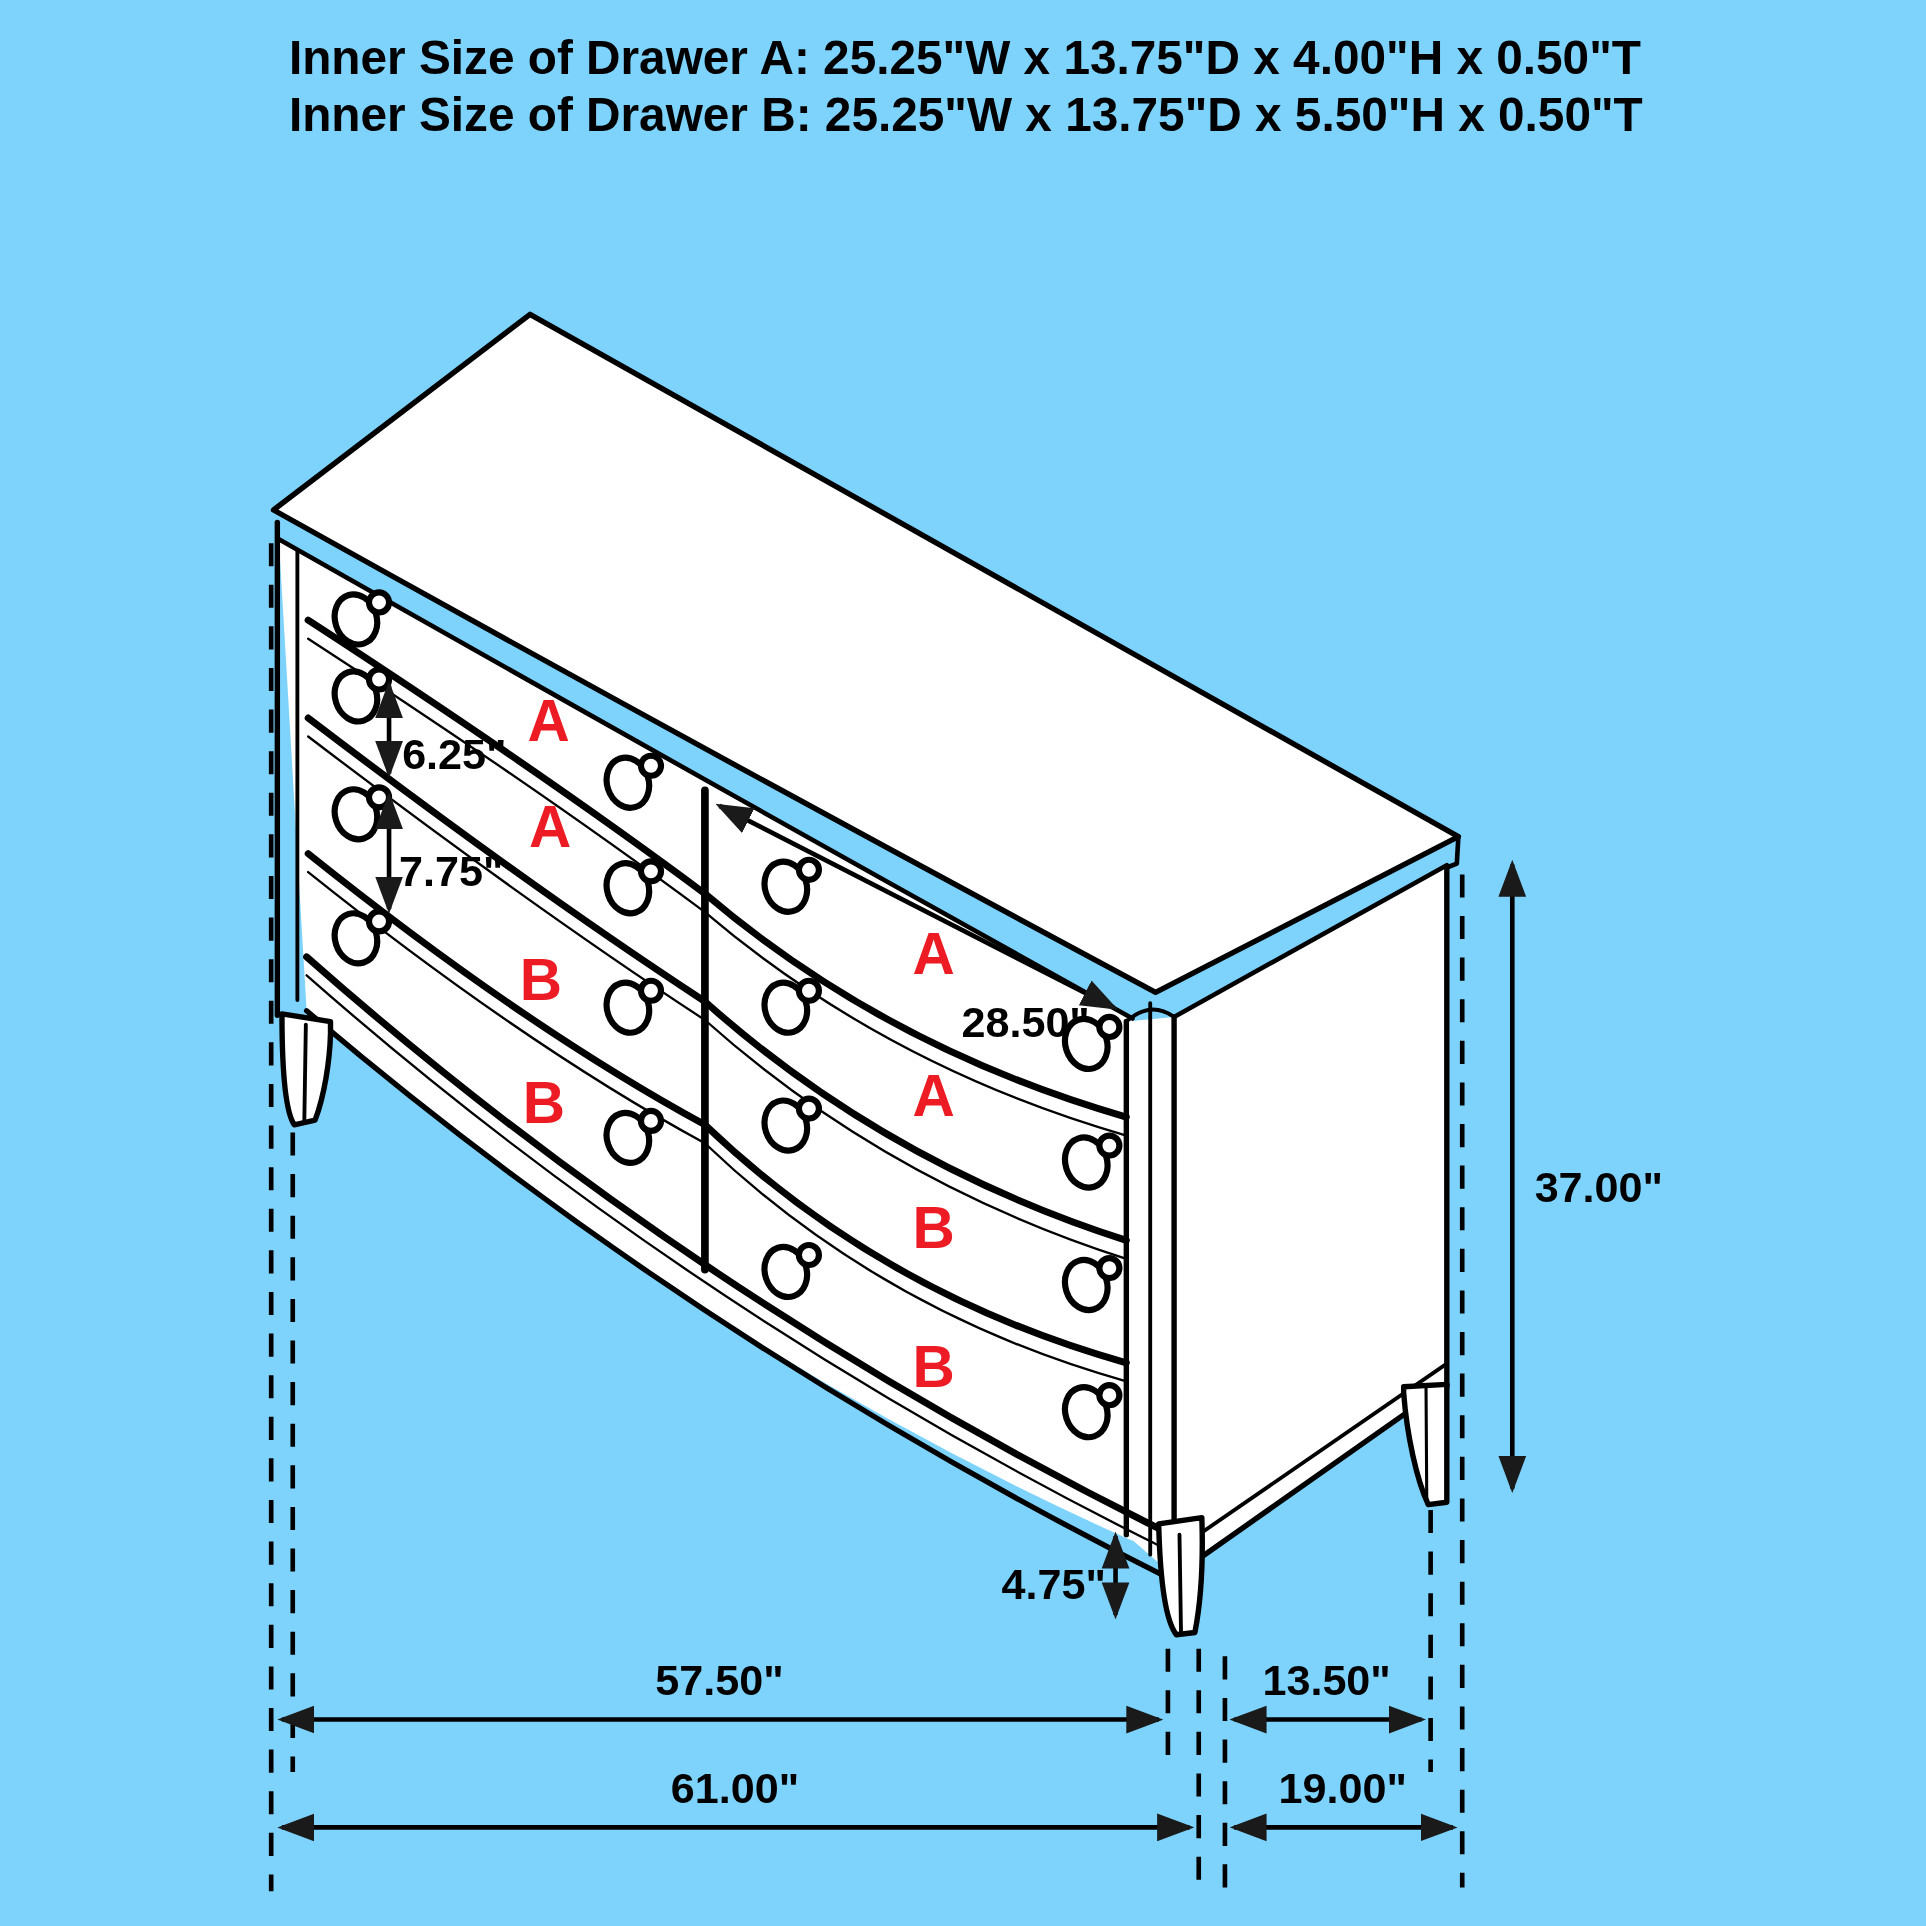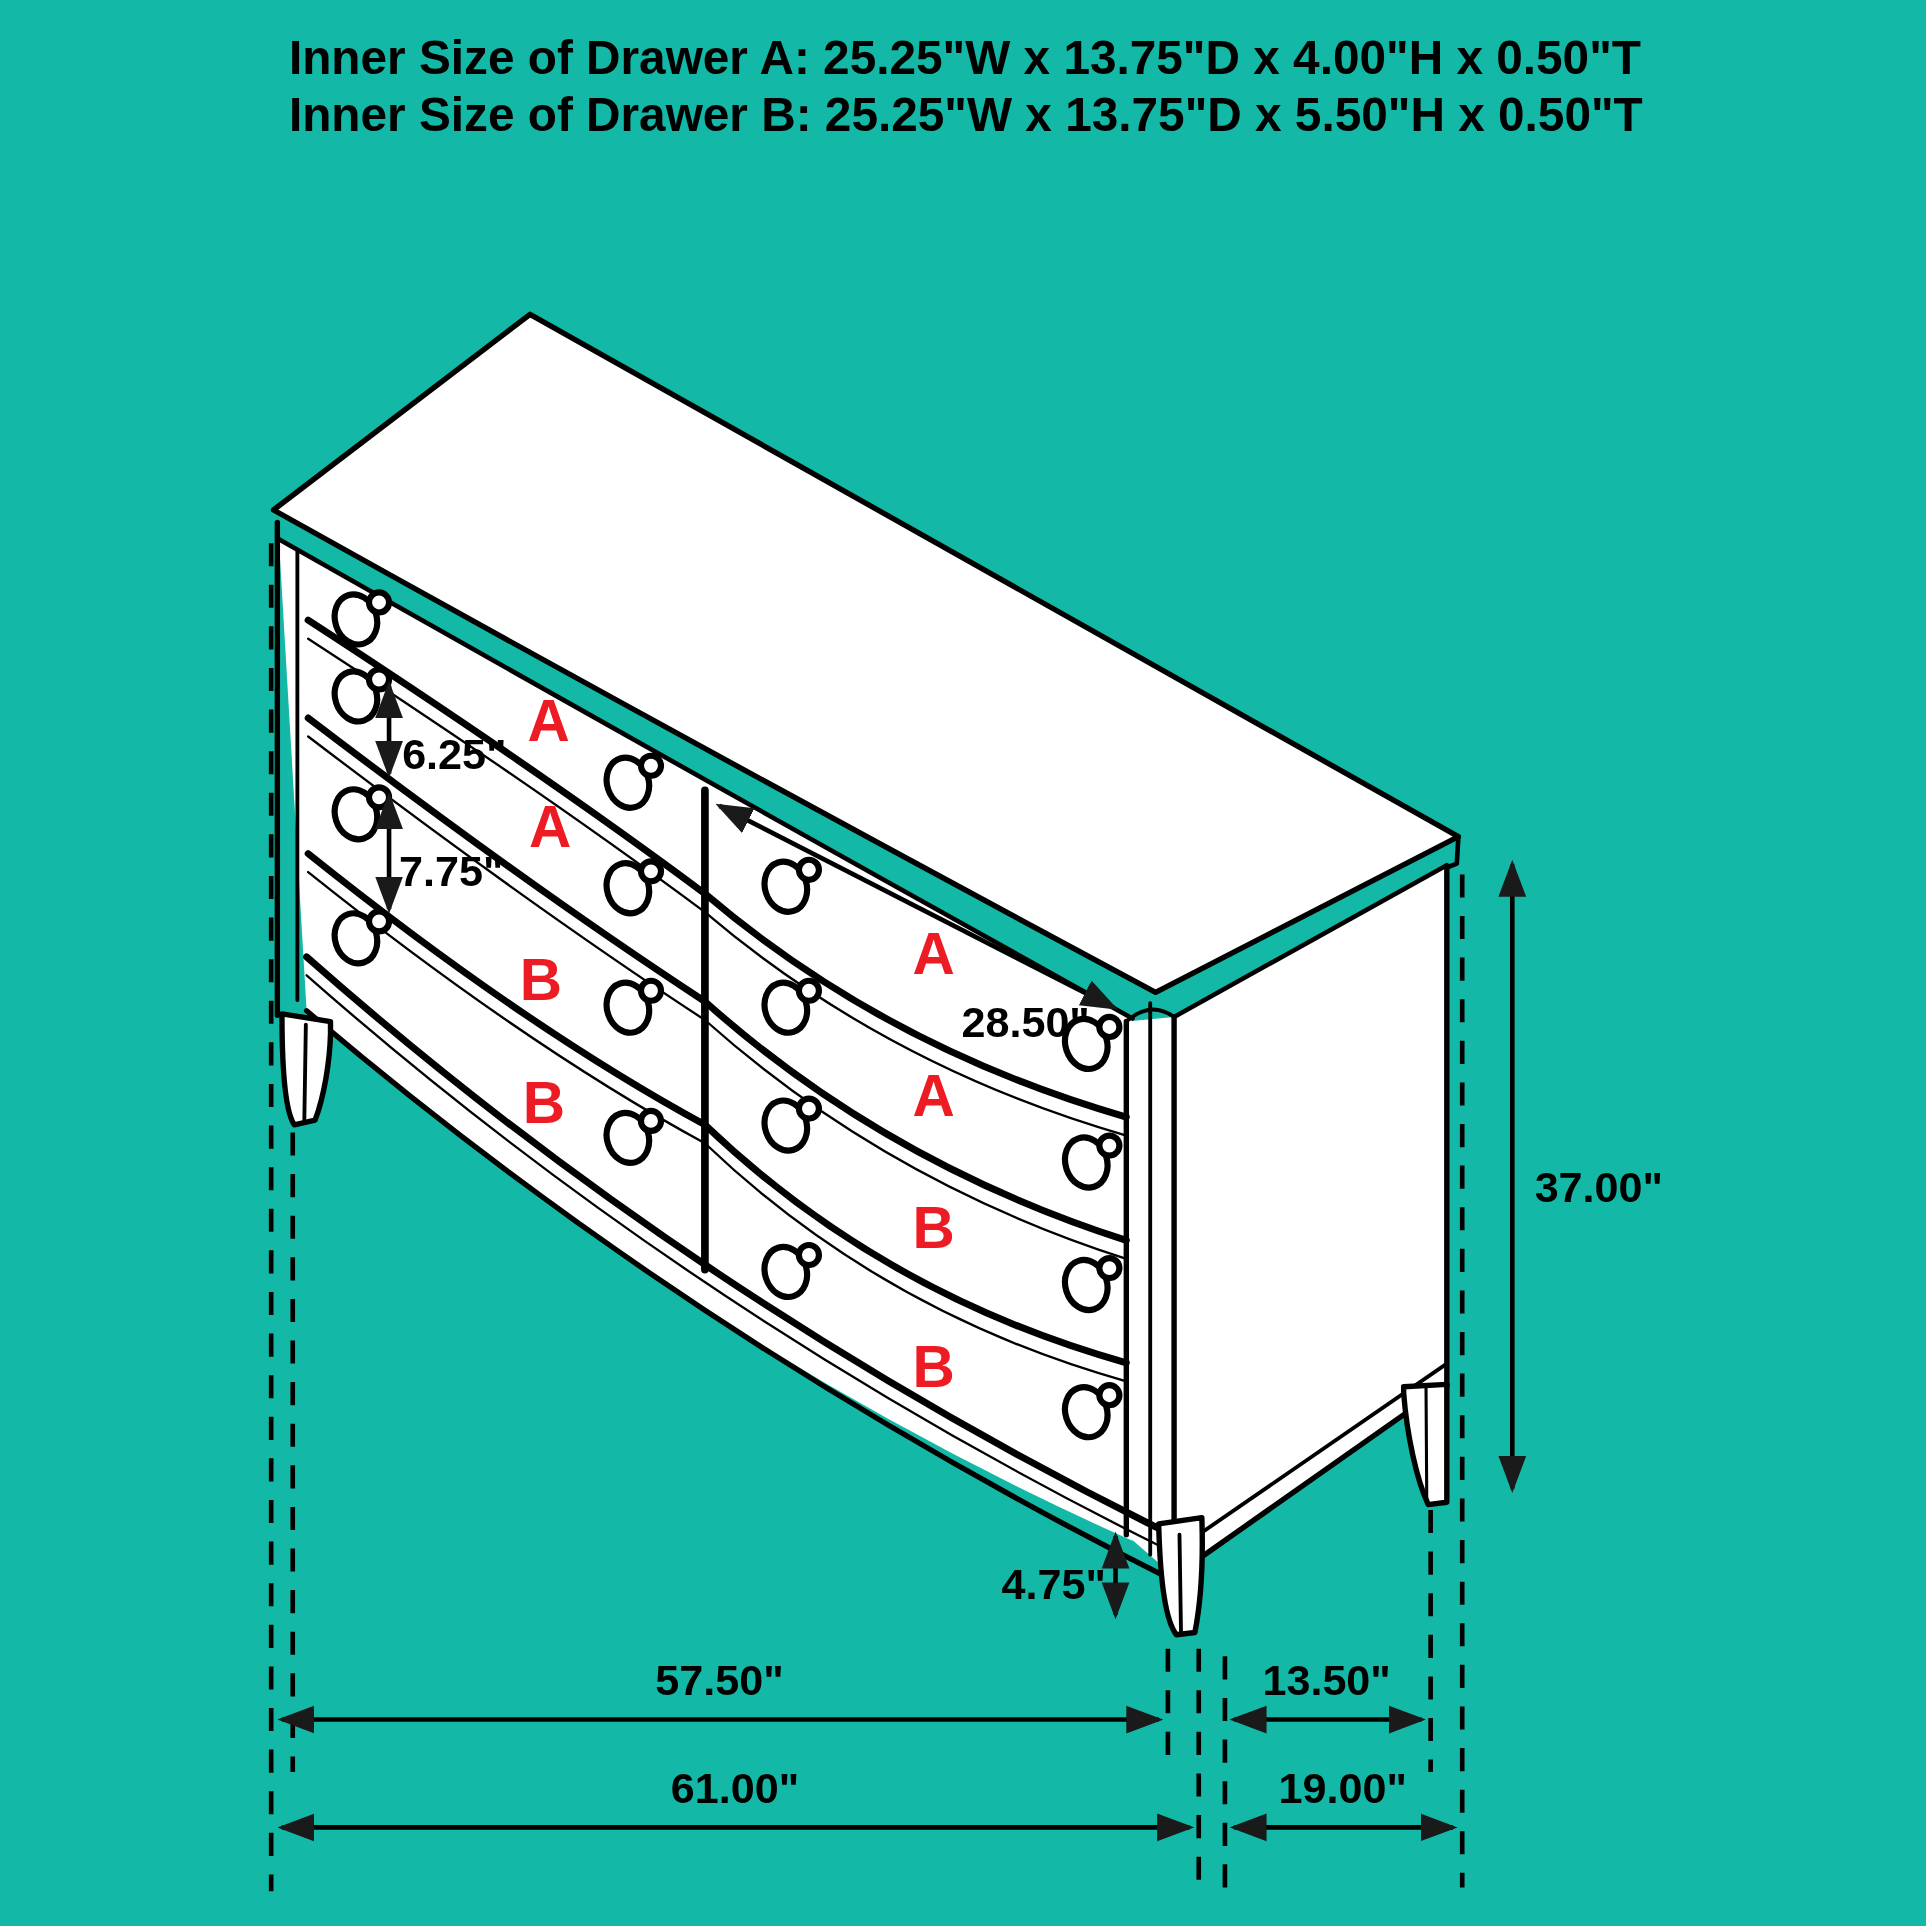--- a/index.html
+++ b/index.html
@@ -1,16 +1,16 @@
 <!DOCTYPE html>
 <html style="font-size:12.3px"><head>
 <meta charset="utf-8">
 <style>
   html,body{margin:0;padding:0;background:#fff;}
-  .stage{position:relative;width:1926px;height:1926px;background:#14b8a6;overflow:hidden;
+  .stage{position:relative;width:1926px;height:1926px;background:#7dd3fc;overflow:hidden;
          font-family:"Liberation Sans", sans-serif;}
   svg{position:absolute;left:0;top:0;}
   .ttl{font-family:"Liberation Sans", sans-serif;font-weight:bold;font-size:62px;fill:#000;}
   .dim{font-family:"Liberation Sans", sans-serif;font-weight:bold;font-size:56px;fill:#000;}
   .dletter{font-family:"Liberation Sans", sans-serif;font-weight:bold;font-size:76px;text-anchor:middle;}
   .ln{stroke:#000;fill:none;}
   .dash{stroke:#000;fill:none;stroke-width:6;stroke-dasharray:30 24;}
   .dimline{stroke:#000;fill:none;stroke-width:6;}
   .wfill{fill:#fff;}
 </style>

